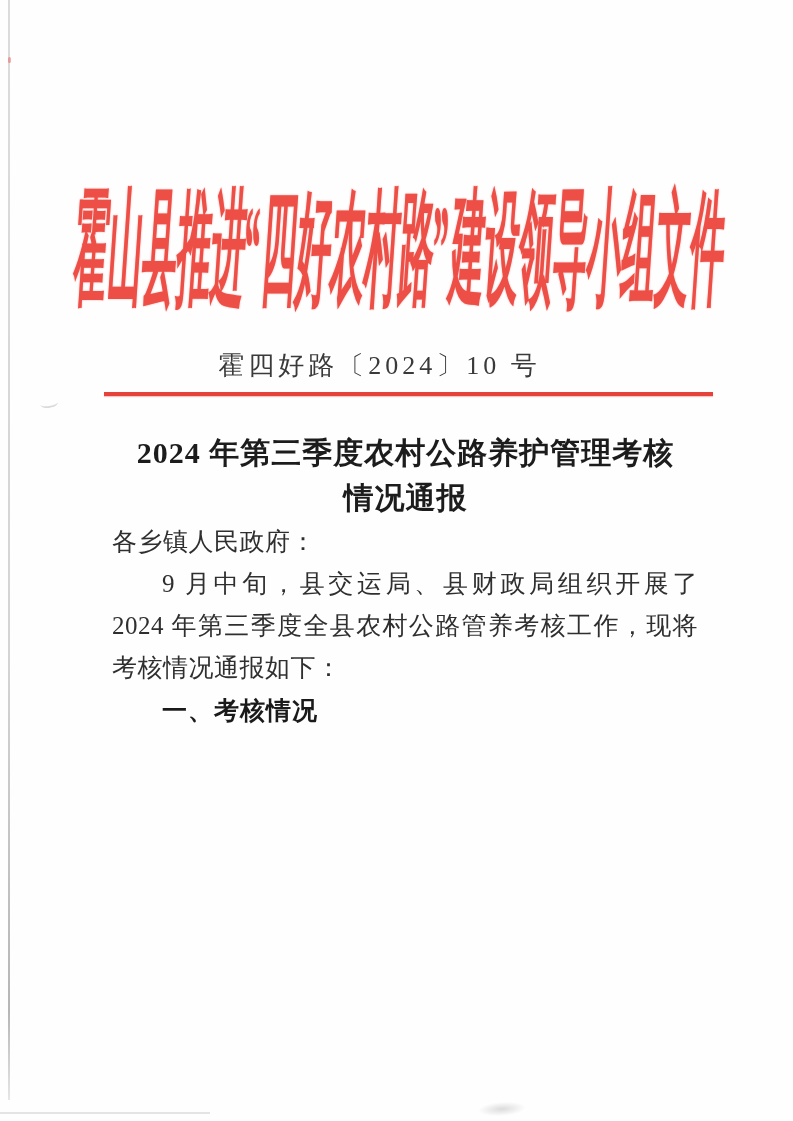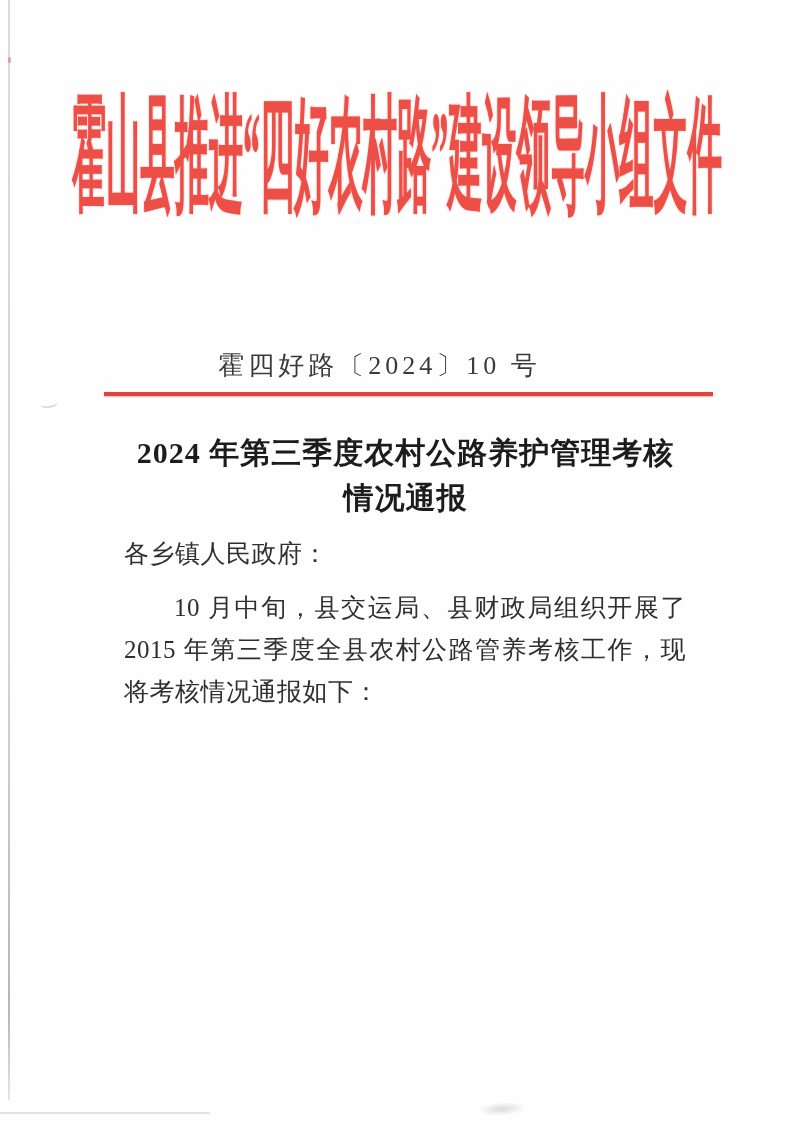--- a/index.html
+++ b/index.html
@@ -32,21 +32,21 @@
     border-radius:50%;
   }
   .smudge-bottom{
     position:absolute;left:478px;top:1102px;width:48px;height:14px;
     background:radial-gradient(ellipse at center,#9a9a9a 0%,transparent 70%);
     opacity:.35;transform:rotate(-4deg);
   }
   
   .banner{
     position:absolute;top:130px;left:0;width:100%;height:145px;
-    display:flex;align-items:flex-start;justify-content:center;
+    display:flex;align-items:flex-end;justify-content:center;font-style:italic;
   }
   .banner-text{
     font-size:38px;font-weight:bold;white-space:nowrap;
     color:var(--banner_red,#ed4f47);
     transform:scale(0.9,3.3);transform-origin:center center;
     letter-spacing:0px;
     text-shadow:0 0 1px rgba(237,79,71,.55);
   }
   
   .doc-number{
@@ -66,21 +66,21 @@
     text-align:center;font-size:30px;font-weight:bold;
     line-height:45px;color:#1c1c1c;letter-spacing:1px;
   }
   .title-line{display:block;}
   
   .body{
     position:absolute;top:521px;left:112px;width:586px;
     font-size:25px;line-height:42px;text-align:justify;
     color:var(--body_text,#2f2f2f);letter-spacing:.5px;
   }
-  .body p{margin:12px;}
+  .body p{margin:0;}
   .indent{text-indent:2em;}
   .section-heading{
     font-family:"Liberation Sans","DejaVu Sans",sans-serif;
     font-weight:bold;text-indent:2em;color:#1a1a1a;letter-spacing:1px;
   }
 </style>
 </head>
 <body>
 
 <div class="page">
@@ -99,16 +99,17 @@
 
   <div class="red-rule"></div>
 
   <h1 class="title">
     <span class="title-line">2024 年第三季度农村公路养护管理考核</span>
     <span class="title-line">情况通报</span>
   </h1>
 
   <div class="body">
     <p class="salutation">各乡镇人民政府：</p>
-    <p class="indent">10 月中旬，县交运局、县财政局组织开展了 2015 年第三季度全县农村公路管养考核工作，现将考核情况通报如下：</p>
+    <p class="indent">9 月中旬，县交运局、县财政局组织开展了 2024 年第三季度全县农村公路管养考核工作，现将考核情况通报如下：</p>
+    <p class="section-heading">一、考核情况</p>
   </div>
 
 </div>
 
 </body></html>

